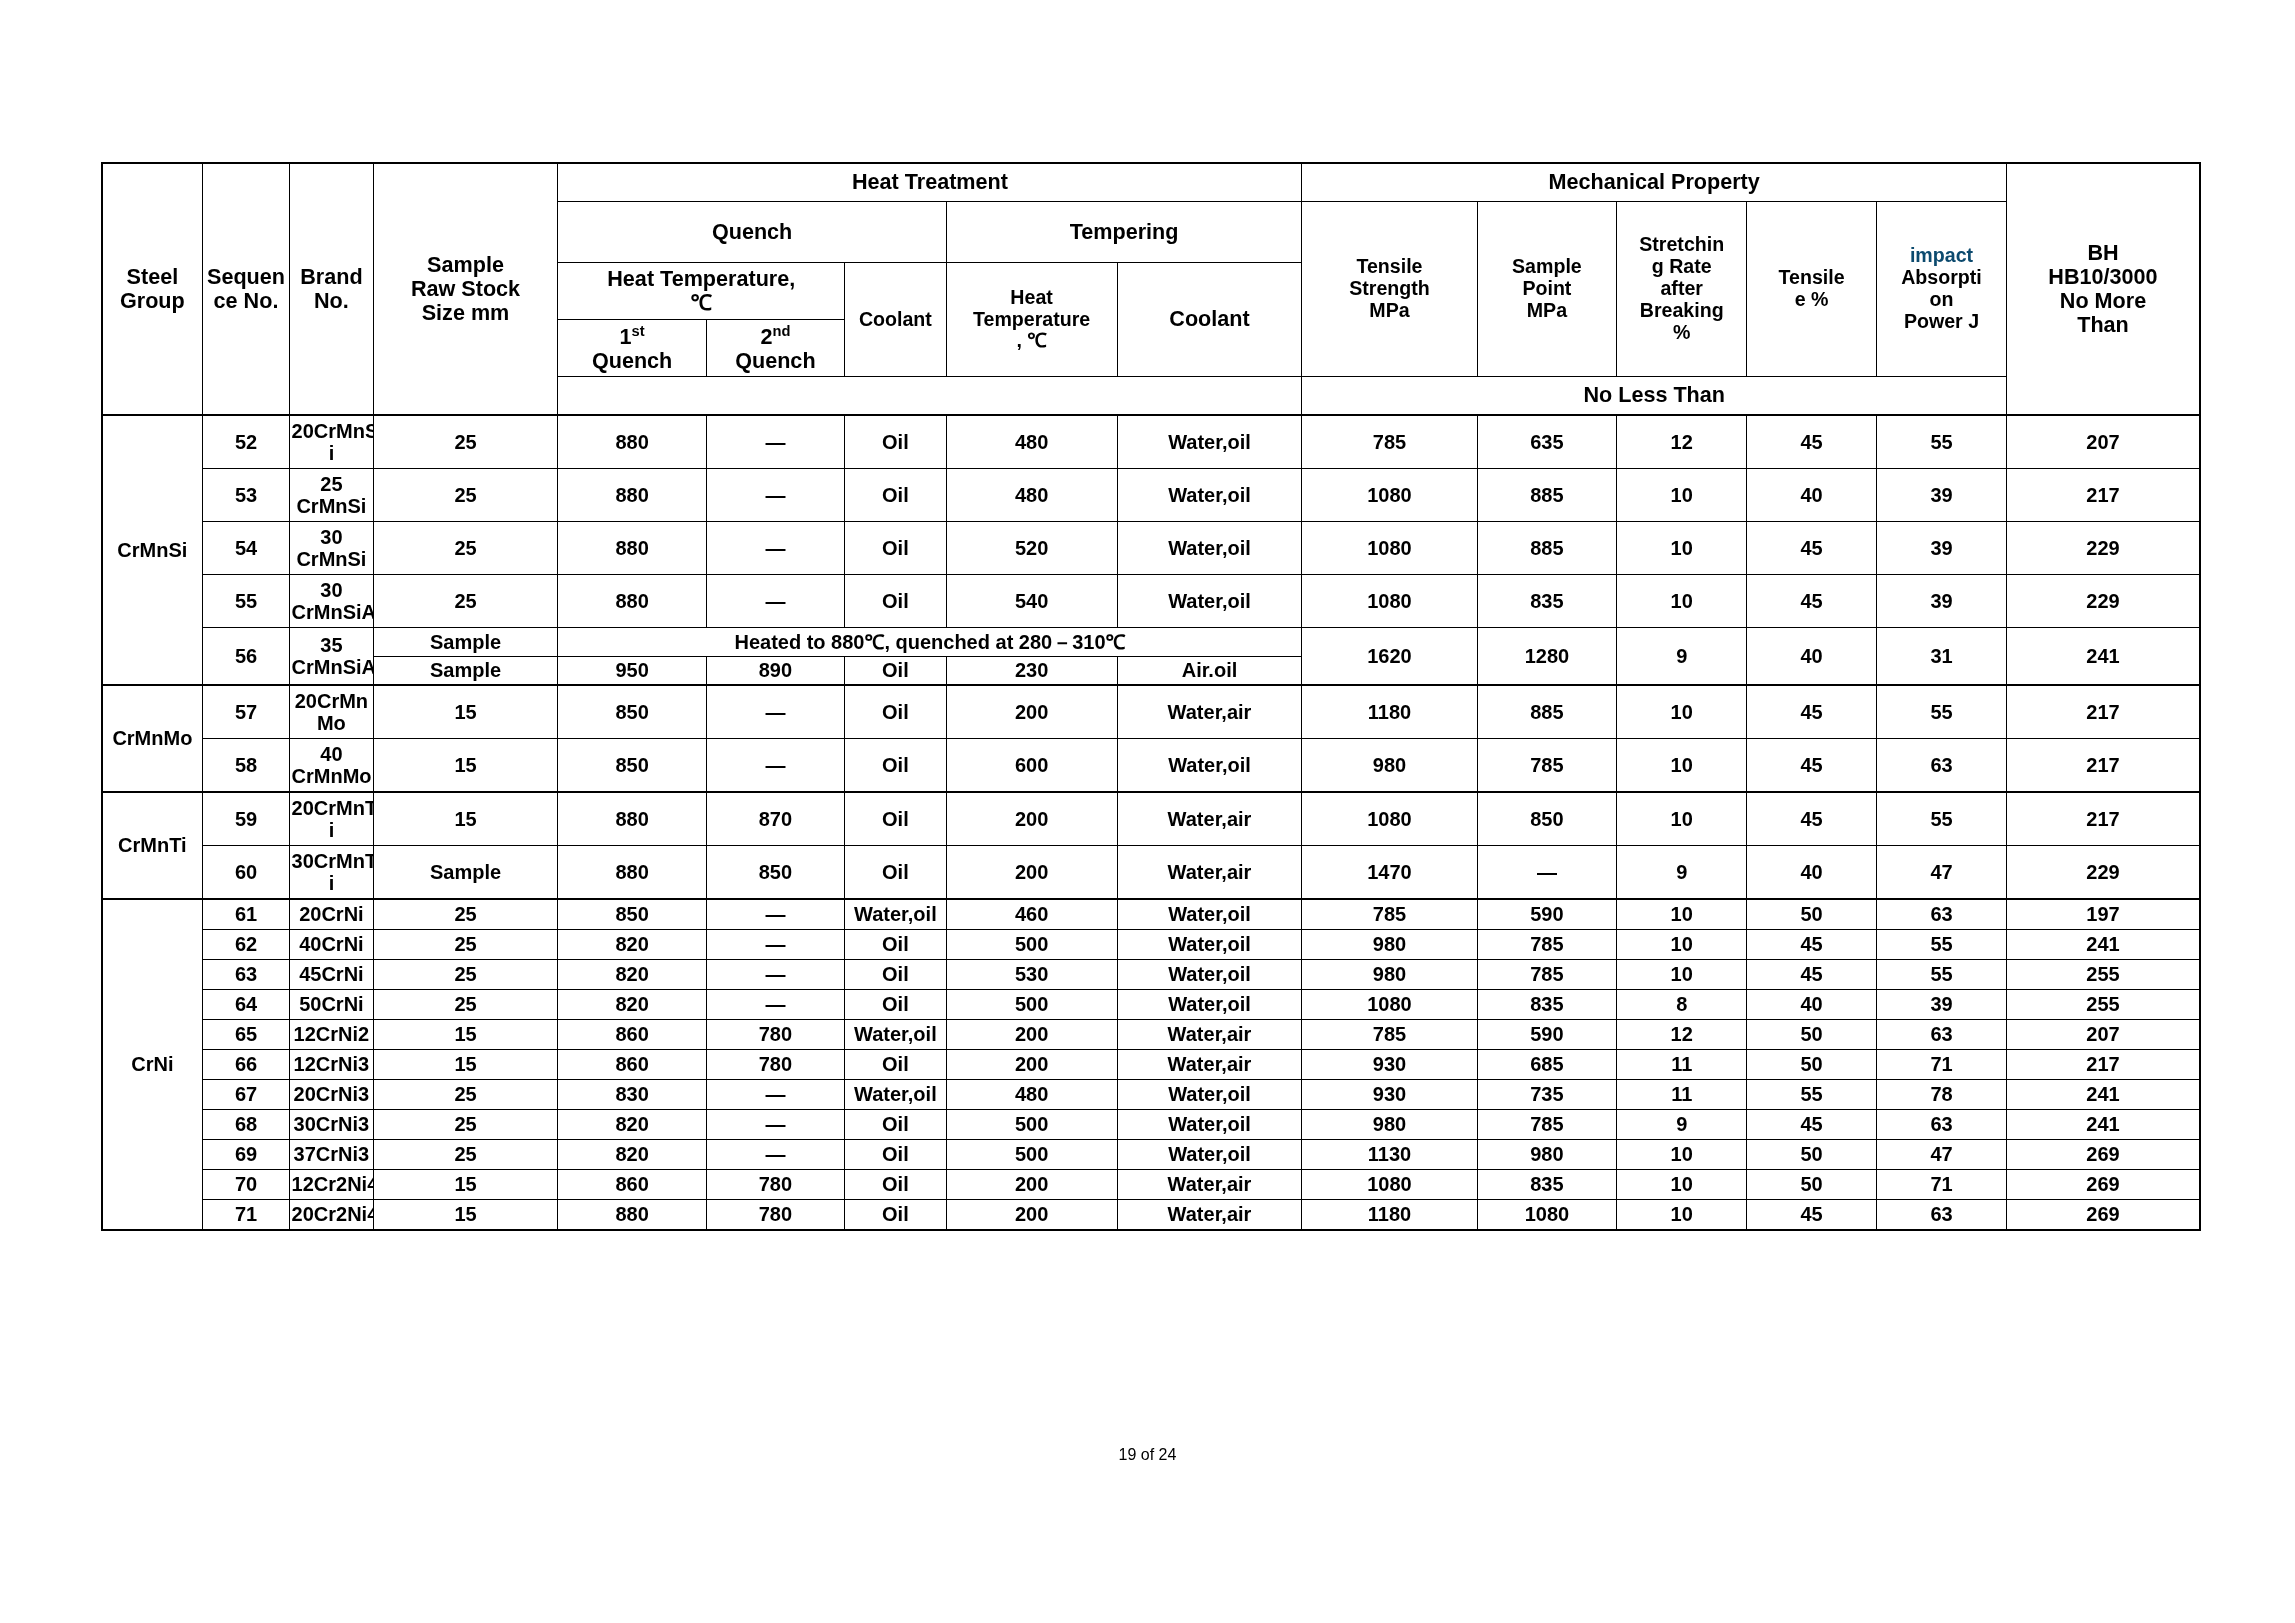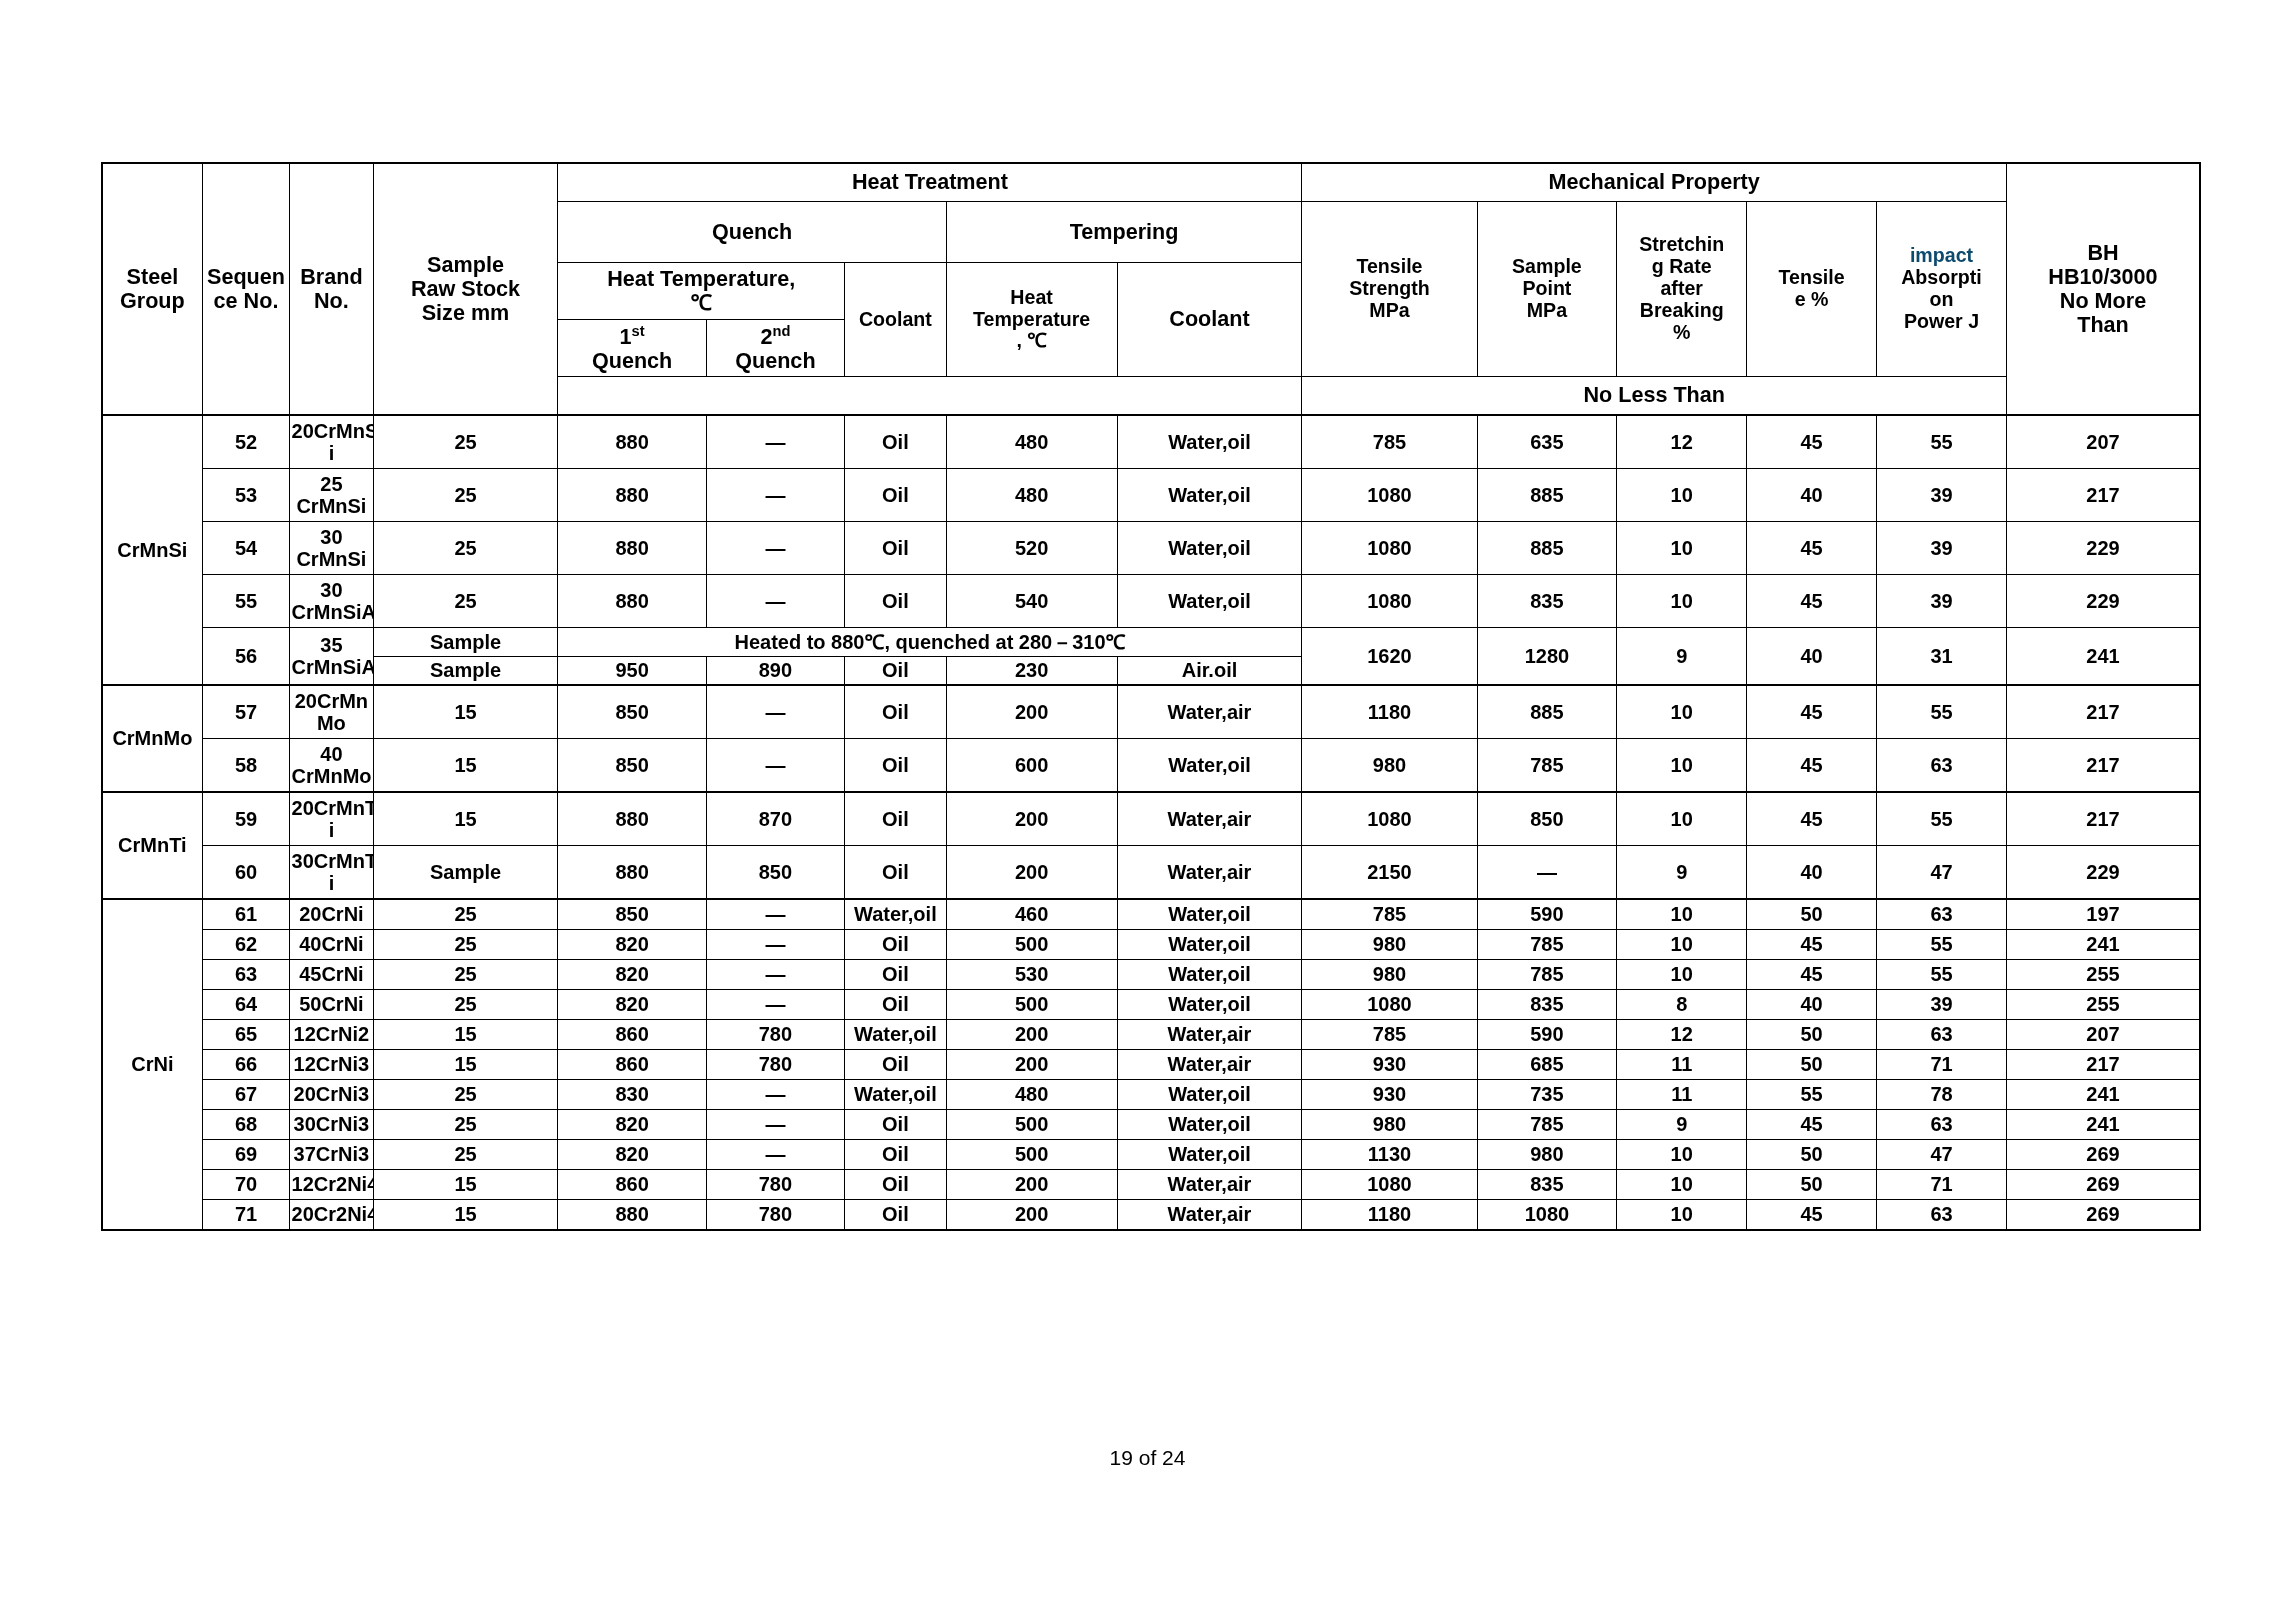--- a/index.html
+++ b/index.html
@@ -42,21 +42,21 @@
 
   .thick-top{border-top:2.6px solid #000 !important;margin-left:21px;}
   .thick-bottom{border-bottom:2.6px solid #000 !important;}
 
   .rowtall td{height:52px;}
 
   .footer{
     position:absolute;left:0;top:1446px;width:2295px;
     text-align:center;
     font-family:"Liberation Sans",sans-serif;
-    font-size:21px;color:#000;
+    font-size:16px;color:#000;
   }
   .nowrap{white-space:nowrap;}
 </style>
 </head>
 <body>
 
 <div class="page">
 
   <div class="tbl-wrap">
   <table class="main">
@@ -344,21 +344,21 @@
         <td class="cell-sm">
           <span>30CrMnT</span><br>
           <span>i</span>
         </td>
         <td class="cell">Sample</td>
         <td class="cell">880</td>
         <td class="cell">850</td>
         <td class="cell">Oil</td>
         <td class="cell">200</td>
         <td class="cell">Water,air</td>
-        <td class="cell">2150</td>
+        <td class="cell">1470</td>
         <td class="cell">—</td>
         <td class="cell">9</td>
         <td class="cell">40</td>
         <td class="cell">47</td>
         <td class="cell">229</td>
       </tr>
 
       <tr>
         <td rowspan="11" class="cell thick-top">CrNi</td>
         <td class="cell thick-top" style="height:29px">61</td>

